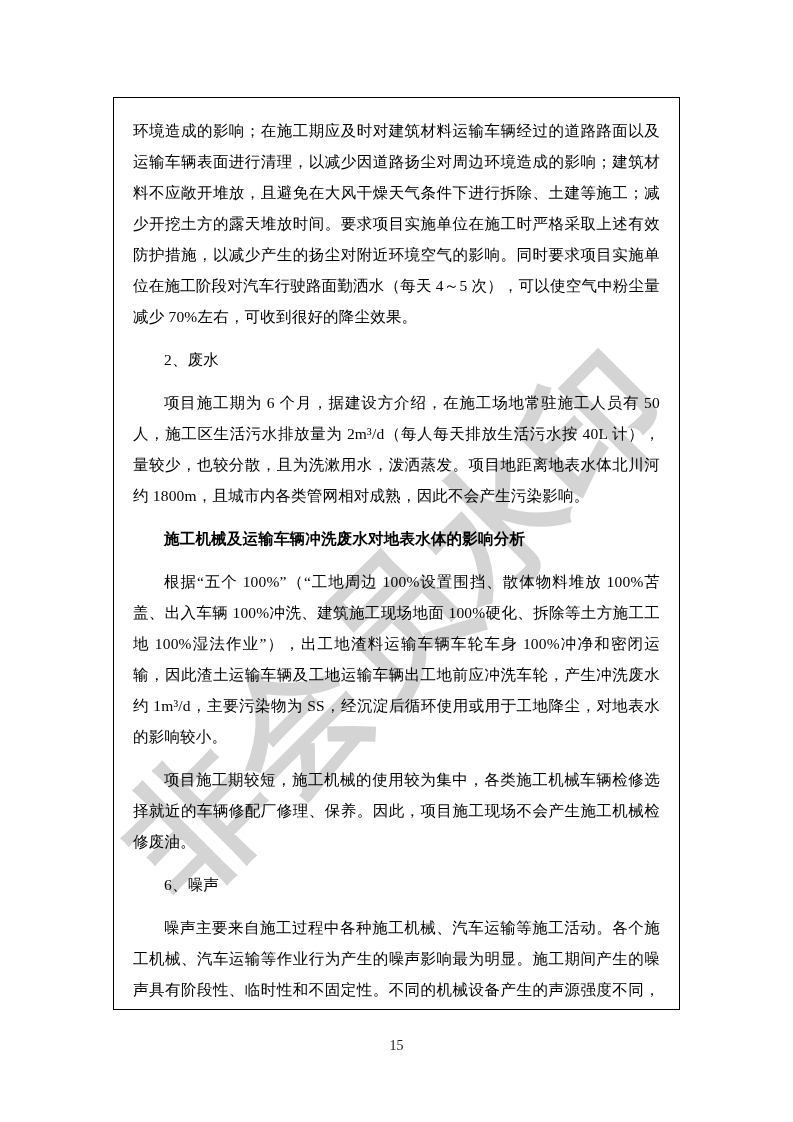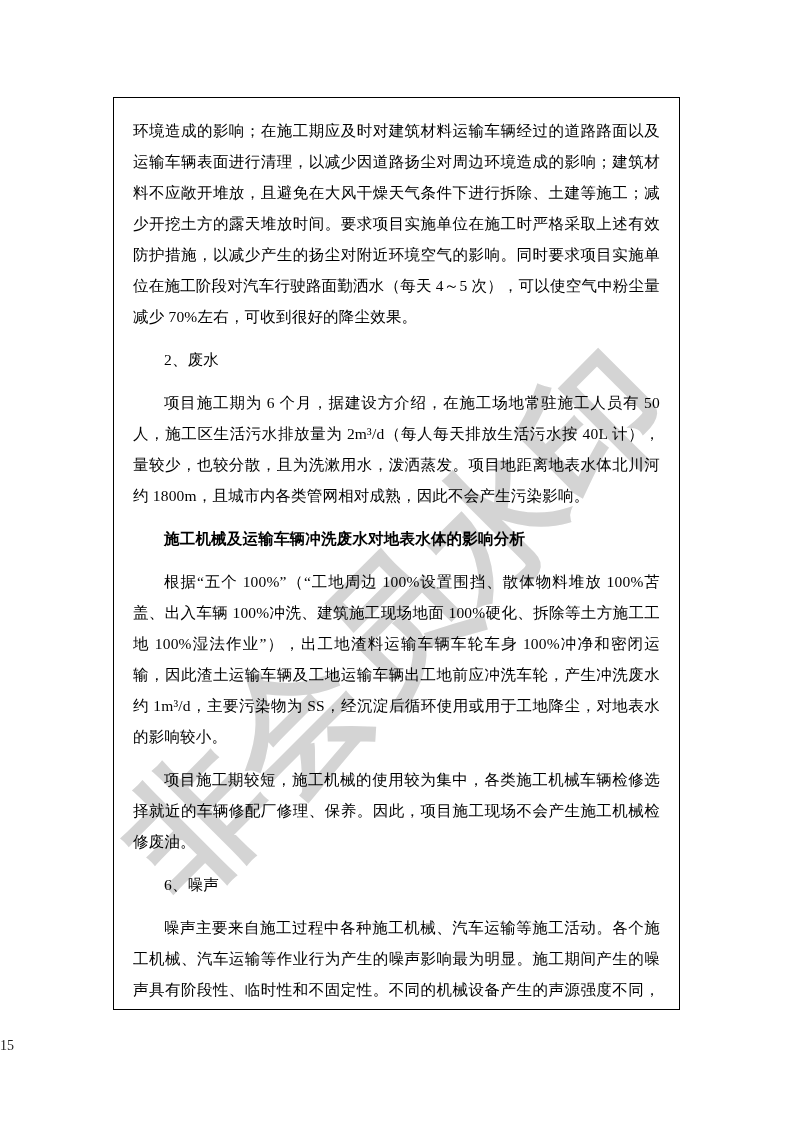--- a/index.html
+++ b/index.html
@@ -56,21 +56,21 @@
     letter-spacing: 2px;
     font-family: "Liberation Serif", "DejaVu Serif", serif;
     pointer-events: none;
     user-select: none;
   }
   .page-number {
     position: absolute;
     left: 0;
     top: 1038px;
     width: 100%;
-    text-align: left;
+    text-align: center;
     font-size: 14px;
     color: #222222;
     z-index: 1;
   }
 </style>
 </head>
 <body>
 
 <div class="page">
 

